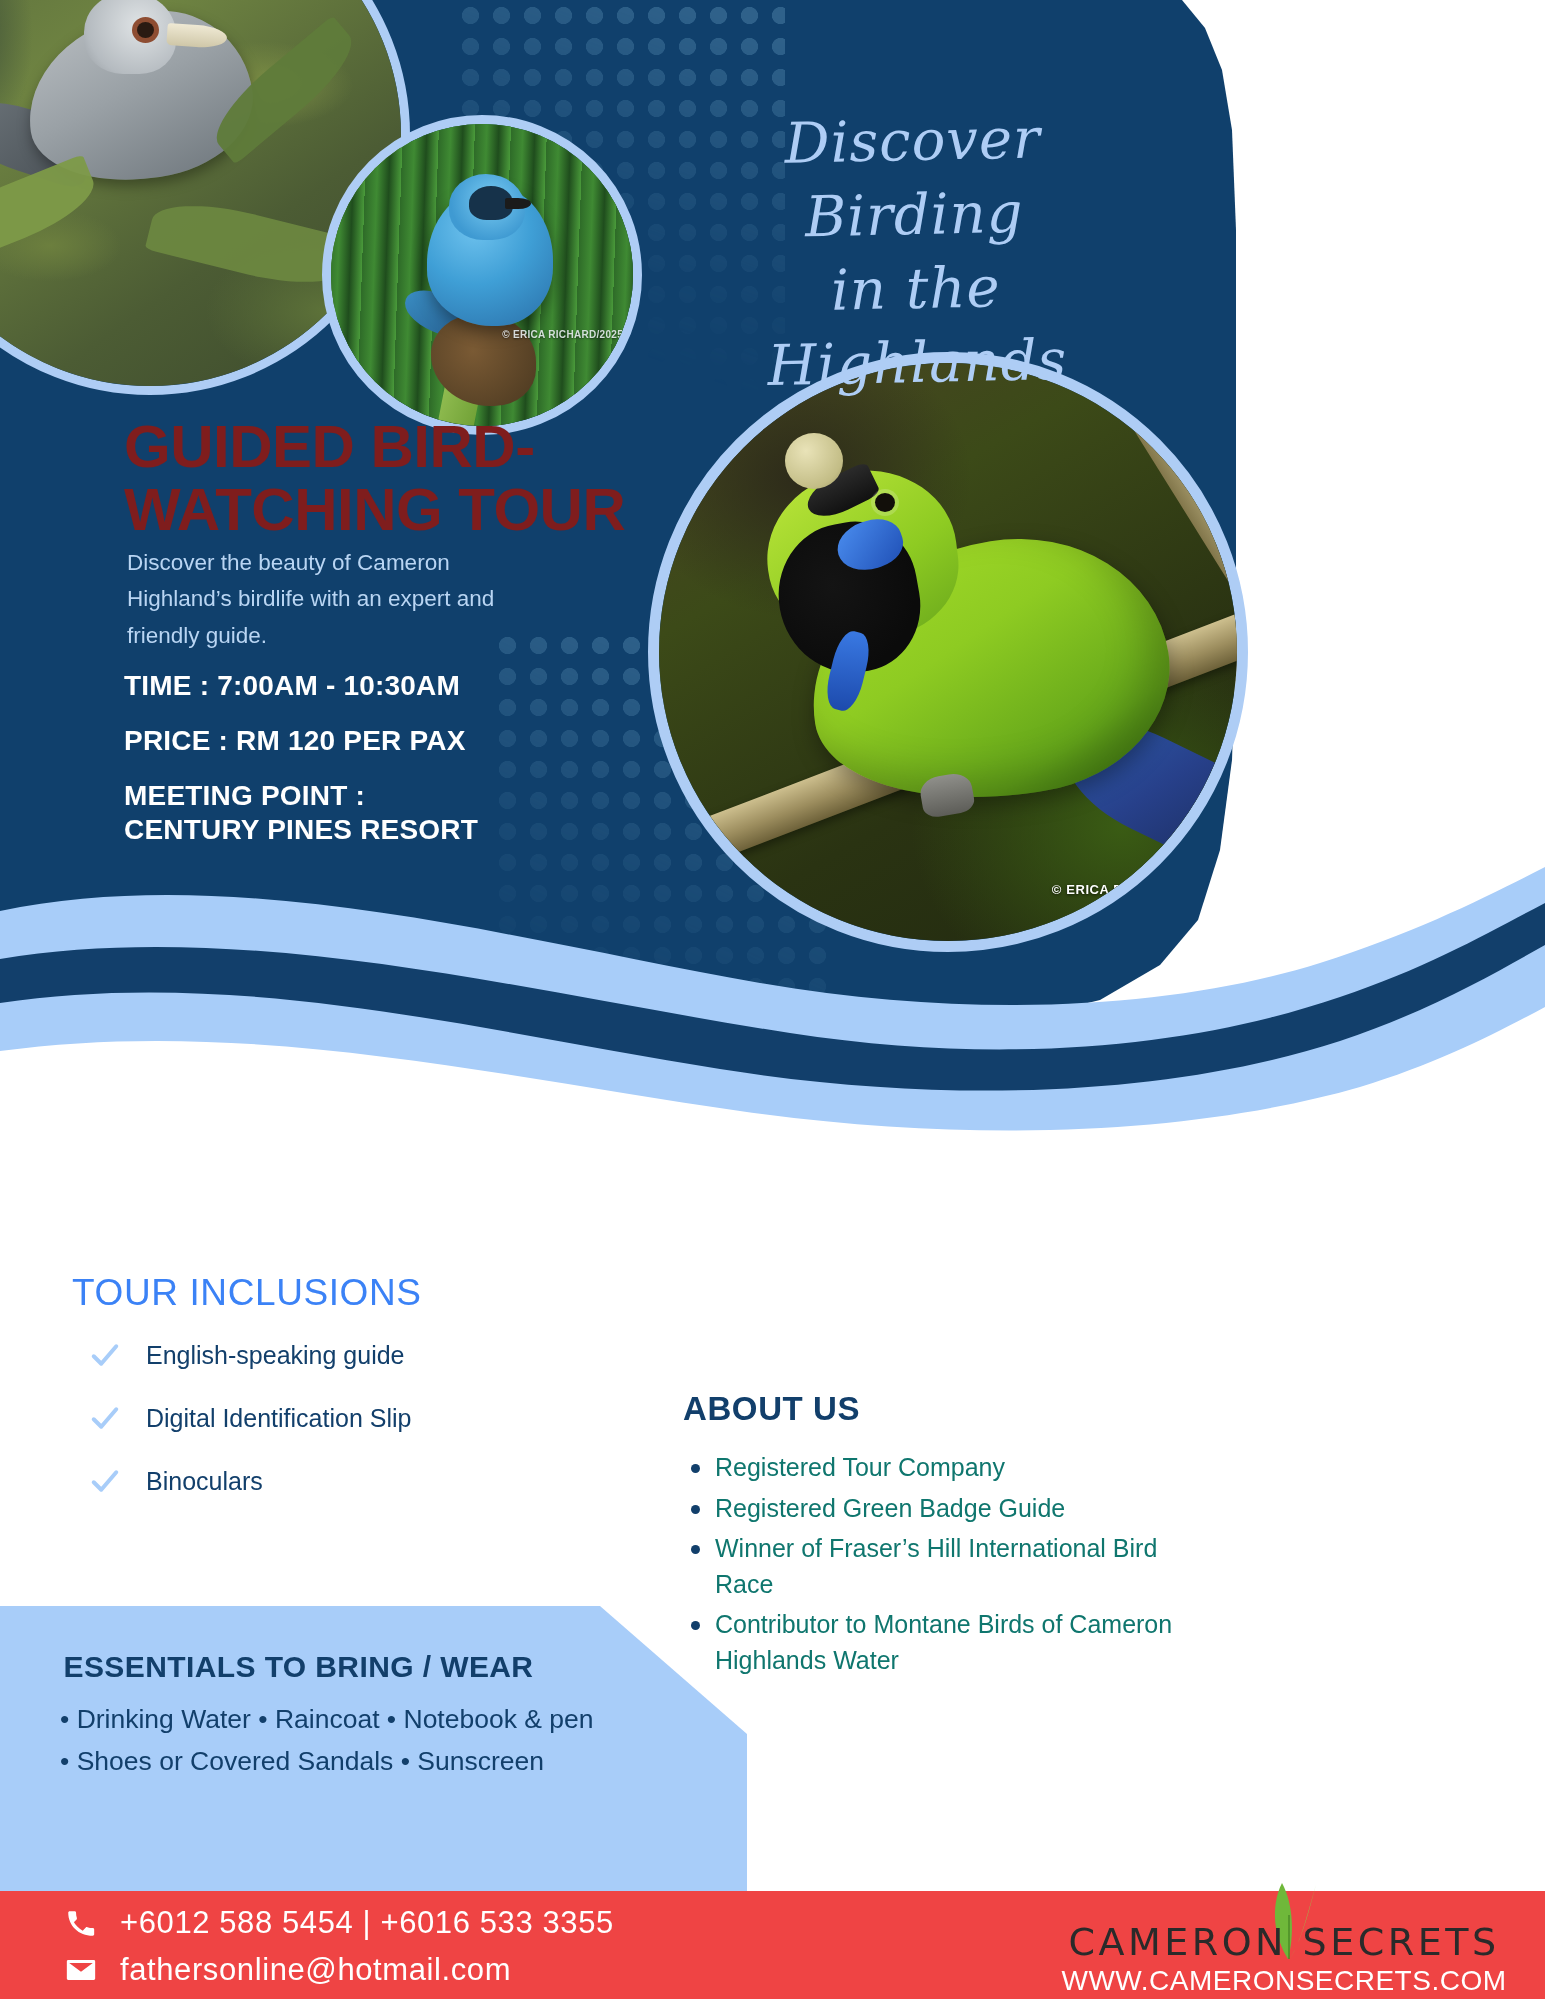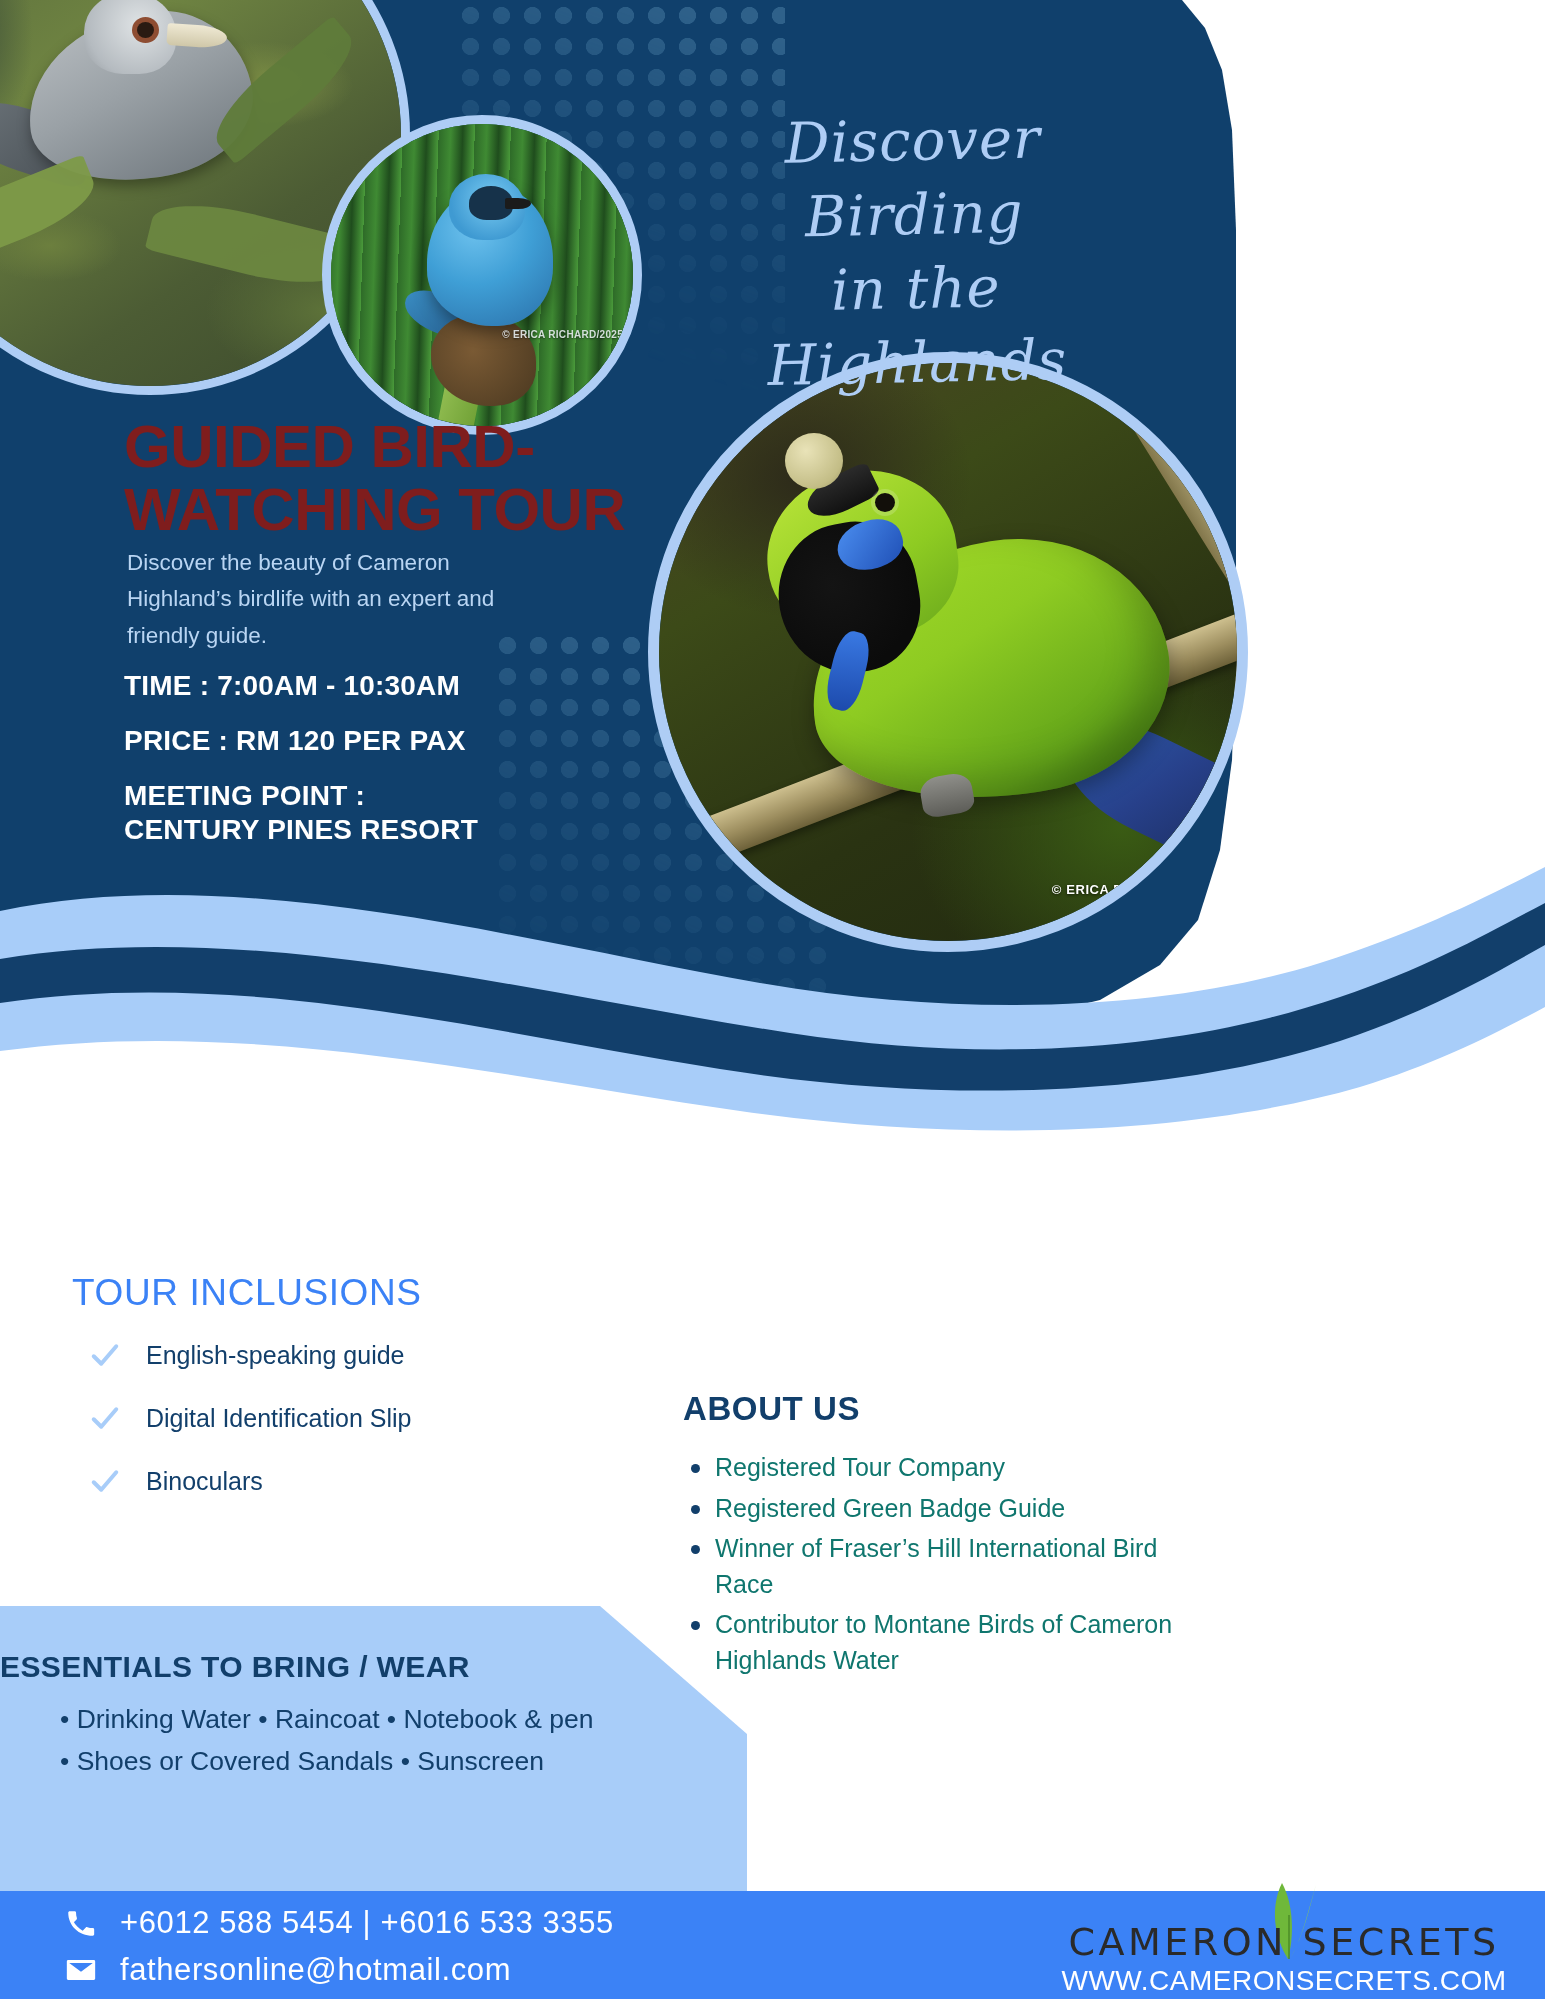--- a/index.html
+++ b/index.html
@@ -283,29 +283,29 @@
 
   
   .essentials {
     position: absolute; left: 0; top: 1606px; width: 747px; height: 285px;
     background: #a8cdf9;
     clip-path: polygon(0 0, 600px 0, 747px 128px, 747px 285px, 0 285px);
     padding: 44px 0 0 0;
   }
   .ess-title {
     color:#123f6b; font-weight:700; font-size: 30px; letter-spacing:.4px;
-    padding-right: 150px;
+    text-align:center; padding-right: 150px;
   }
   .ess-lines { margin-top: 14px; padding-left: 60px; }
   .ess-line { color:#123f6b; font-size: 26.5px; line-height: 1.6; white-space: nowrap; }
 
   
   .footer {
     position: absolute; left: 0; top: 1891px; width: 1545px; height: 108px;
-    background: #3b82f6;
+    background: #ef4444;
   }
   .contact { position:absolute; left: 62px; top: 8px; }
   .contact-row { display:flex; align-items:center; gap: 20px; height: 47px; }
   .ic { width: 38px; height: 38px; flex:none; display:flex; align-items:center; justify-content:center; }
   .contact-text { color:#ffffff; font-size: 31px; letter-spacing:.6px; }
 
   .logo { position:absolute; right: 36px; top: 6px; width: 450px; text-align:center; }
   .logo-main {
     position:relative; color:#2a2a2a; font-size: 38px; letter-spacing: 3.5px;
     font-family:"DejaVu Sans", sans-serif; font-weight: 400;

